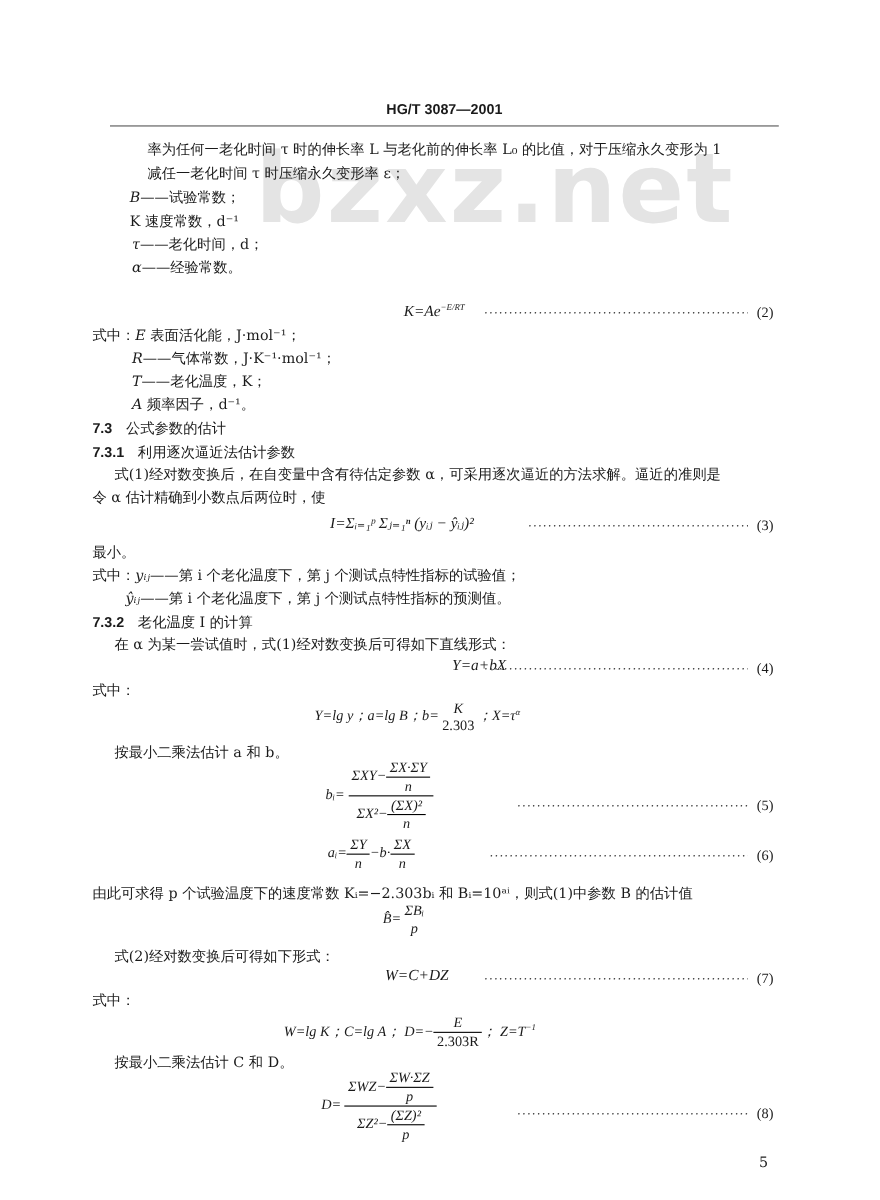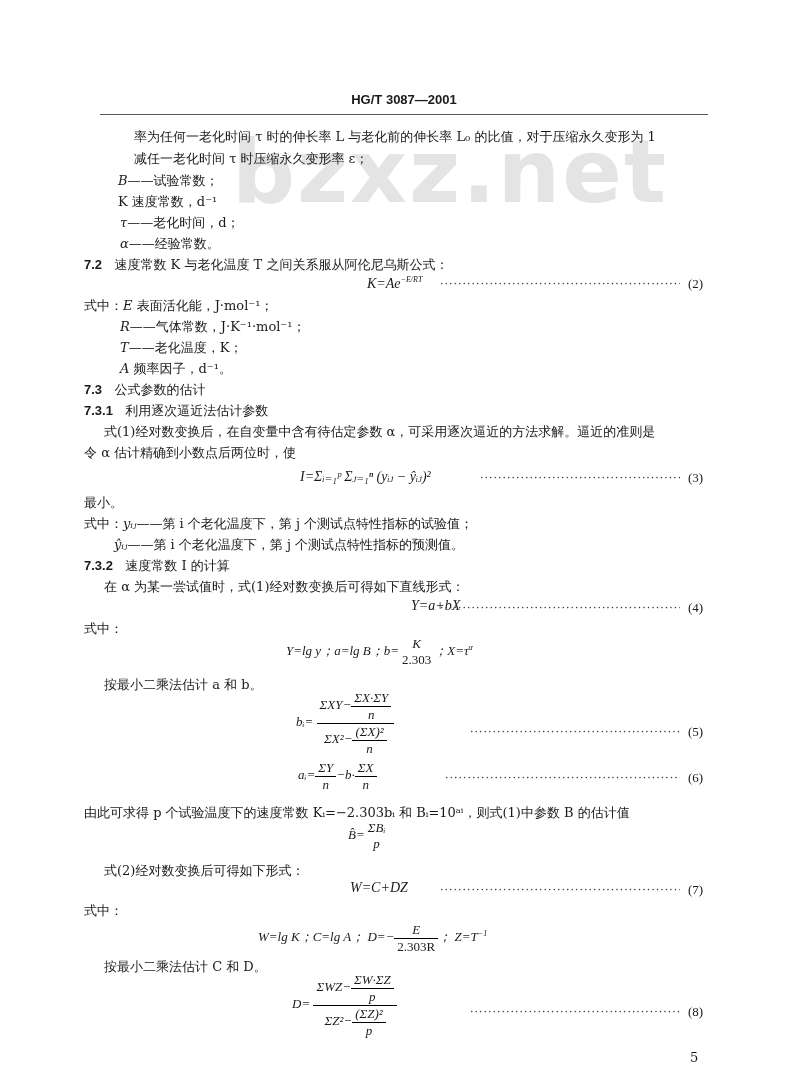--- a/index.html
+++ b/index.html
@@ -50,23 +50,20 @@
   <div class="line" style="left:118px; top:193px;">
     <span>K</span><span>   速度常数，d⁻¹</span>
   </div>
   <div class="line" style="left:120px; top:214px;">
     <i>τ</i><span>——老化时间，d；</span>
   </div>
   <div class="line" style="left:120px; top:235px;">
     <i>α</i><span>——经验常数。</span>
   </div>
 
-  <div class="line" style="left:84px; top:256px;">
-    <span class="sec">7.2</span>&nbsp;&nbsp;&nbsp;<span>速度常数 K 与老化温度 T 之间关系服从阿伦尼乌斯公式：</span>
-  </div>
   <div class="eq" style="left:367px; top:275px;">
     <span>K=Ae</span><sup style="font-size:8px;">−E/RT</sup>
   </div>
   <div class="dots" style="left:440px; top:278px; width:240px;">··························································································</div>
   <div class="eqno" style="top:276px;">(2)</div>
 
   <div class="line" style="left:84px; top:297px;">
     <span>式中：</span><i>E</i><span>   表面活化能，J·mol⁻¹；</span>
   </div>
   <div class="line" style="left:120px; top:318px;">
@@ -94,21 +91,21 @@
 
   <div class="line" style="left:84px; top:494px;">最小。</div>
   <div class="line" style="left:84px; top:515px;">
     <span>式中：</span><i>yᵢⱼ</i><span>——第 i 个老化温度下，第 j 个测试点特性指标的试验值；</span>
   </div>
   <div class="line" style="left:114px; top:536px;">
     <i>ŷᵢⱼ</i><span>——第 i 个老化温度下，第 j 个测试点特性指标的预测值。</span>
   </div>
 
   <div class="line" style="left:84px; top:557px;">
-    <span class="sec">7.3.2</span>&nbsp;&nbsp;&nbsp;<span>速度常数 I 的计算</span>
+    <span class="sec">7.3.2</span>&nbsp;&nbsp;&nbsp;<span>老化温度 I 的计算</span>
   </div>
   <div class="line" style="left:104px; top:578px;">在 α 为某一尝试值时，式(1)经对数变换后可得如下直线形式：</div>
 
   <div class="eq" style="left:367px; top:598px;margin-left:44px;">Y=a+bX</div>
   <div class="dots" style="left:440px; top:602px; width:240px;">··························································································</div>
   <div class="eqno" style="top:600px;">(4)</div>
 
   <div class="line" style="left:84px; top:620px;">式中：</div>
   <div class="eq" style="left:286px; top:636px; font-size:13px;">
     <span>Y=lg y；a=lg B；b=</span><span class="frac"><span class="num" style="border:none;">K</span><span class="den" style="font-style:normal;">2.303</span></span><span>；X=τ</span><sup style="font-size:8px;">α</sup>

